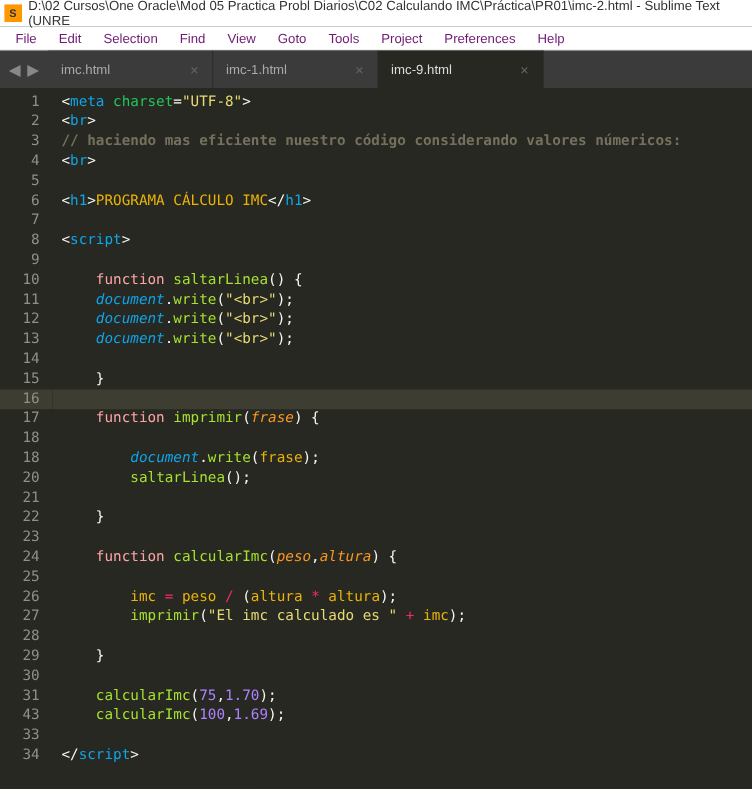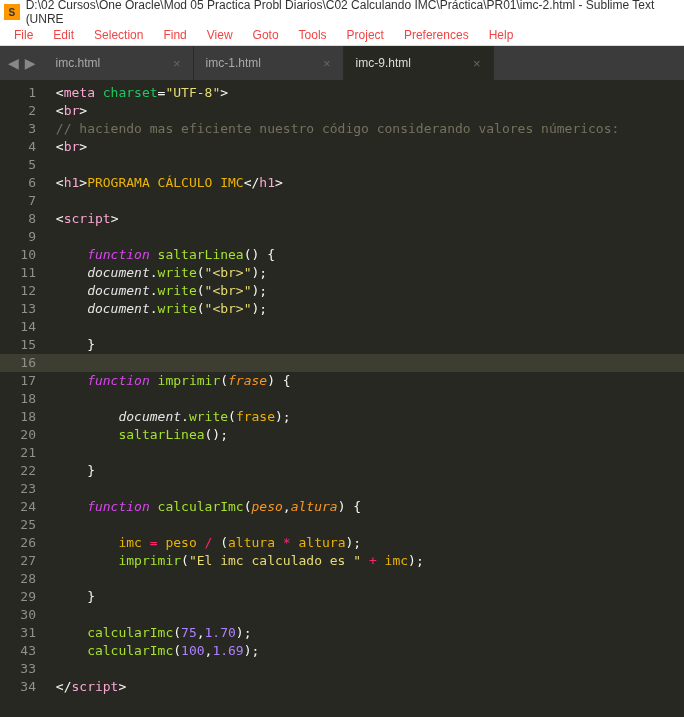--- a/index.html
+++ b/index.html
@@ -1,42 +1,42 @@
 <!DOCTYPE html>
 <html><head>
 <meta charset="utf-8">
 <style>
 * { margin: 0; padding: 0; box-sizing: border-box; }
 body { font-family: 'Segoe UI', Tahoma, sans-serif; background: #272822; width: 684px; height: 717px; overflow: hidden; }
 .titlebar { background: #fff; height: 24px; display: flex; align-items: center; padding: 0 4px; font-size: 12px; color: #333; }
 .titlebar-icon { width: 16px; height: 16px; background: #ff9800; margin-right: 6px; display: flex; align-items: center; justify-content: center; font-size: 10px; color: #333; font-weight: bold; }
 .menubar { background: #fff; height: 22px; display: flex; align-items: center; padding: 0 4px; border-bottom: 1px solid #ddd; }
-.menu-item { padding: 2px 10px; font-size: 12px; color: #ef4444; cursor: pointer; }
+.menu-item { padding: 2px 10px; font-size: 12px; color: #701a75; cursor: pointer; }
 .toolbar { background: #3b3b3b; height: 34px; display: flex; align-items: center; }
 .nav-arrows { display: flex; padding: 0 8px; gap: 6px; }
 .arrow { color: #888; font-size: 14px; cursor: pointer; }
 .tabs { display: flex; height: 34px; }
 .tab { display: flex; align-items: center; padding: 0 12px; min-width: 150px; background: #3b3b3b; color: #aaa; font-size: 12px; border-right: 1px solid #2a2a2a; cursor: pointer; position: relative; }
 .tab.active { background: #272822; color: #ddd; }
 .tab-close { margin-left: auto; padding-left: 20px; color: #666; font-size: 13px; }
 .editor { display: flex; height: calc(717px - 24px - 22px - 34px); }
 .gutter { background: #272822; width: 48px; text-align: right; padding-right: 12px; padding-top: 4px; color: #8f908a; font-family: 'Consolas', monospace; font-size: 13px; line-height: 18px; user-select: none; }
 .gutter .line-num.current { background: #3e3d32; display: block; margin-right: -12px; padding-right: 12px; margin-left: -36px; padding-left: 36px; }
 .code { flex: 1; background: #272822; padding-top: 4px; font-family: 'Consolas', monospace; font-size: 13px; line-height: 18px; color: #f8f8f2; white-space: pre; overflow: hidden; }
 .code .line.current { background: #3e3d32; }
-.p-tag { color: #f9a8d4; }
+.p-tag { color: #0ea5e9; }
 .p-attr { color: #22c55e; }
 .p-str { color: #e6db74; }
 .p-punc { color: #f8f8f2; }
 .p-txt { color: #eab308; }
-.p-cmt { color: #75715e; }
-.p-kw { color: #d946ef; font-style: italic; }
+.p-cmt { color: #75715e; font-weight: bold; }
+.p-kw { color: #fca5a5; }
 .p-fn { color: #a6e22e; }
 .p-param { color: #fd971f; font-style: italic; }
-.p-obj { color: #e5e5e5; font-style: italic; }
+.p-obj { color: #0ea5e9; font-style: italic; }
 .p-num { color: #ae81ff; }
 .p-op { color: #f92672; }
 </style>
 </head>
 <body>
 
 <div class="titlebar">
   <div class="titlebar-icon">S</div>
   <span>D:\02 Cursos\One Oracle\Mod 05 Practica Probl Diarios\C02 Calculando IMC\Práctica\PR01\imc-2.html - Sublime Text (UNRE</span>
 </div>

